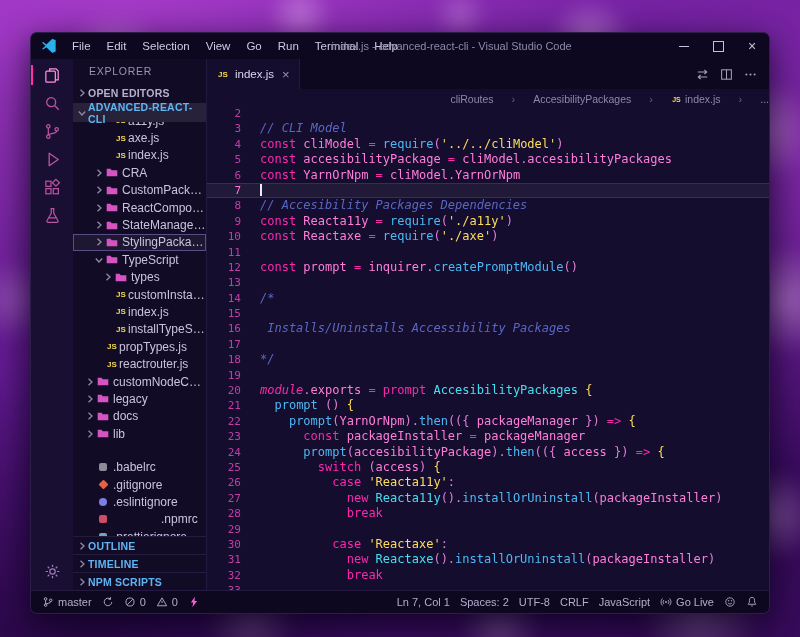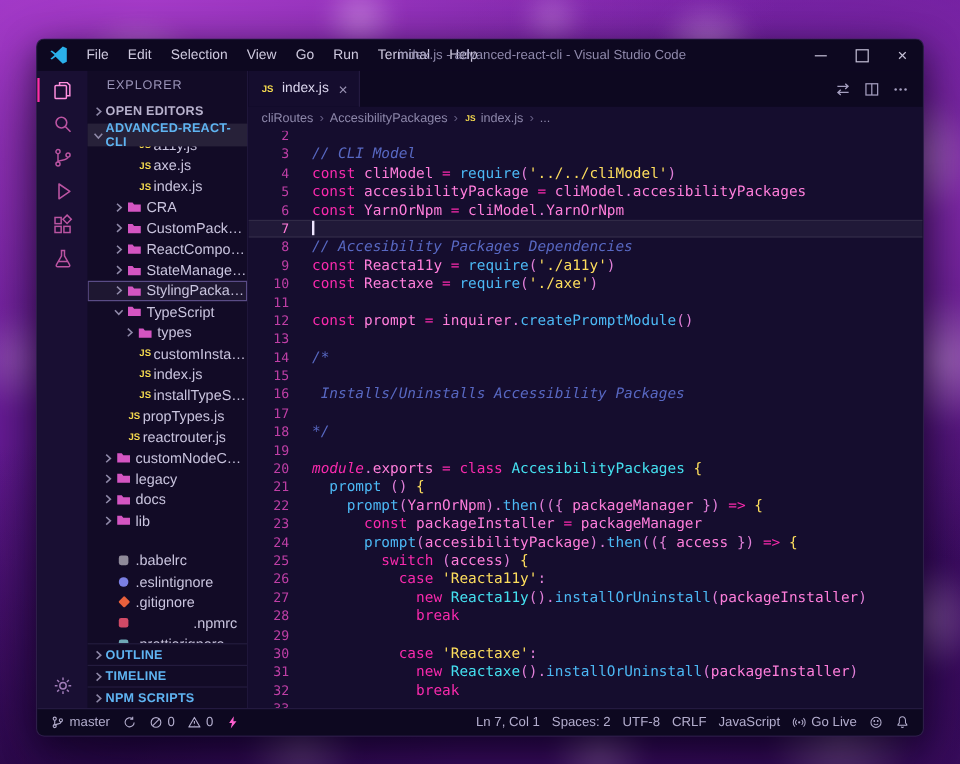--- a/index.html
+++ b/index.html
@@ -72,21 +72,21 @@
   .sb-sec{height:17px;display:flex;align-items:center;border-top:1px solid #241c3e;color:#5fb4f2;font-weight:bold;font-size:10.5px;padding-left:3px;letter-spacing:.02em;}
 
   
   .edcol{flex:1;display:flex;flex-direction:column;min-width:0;background:#150d2e;}
   .tabbar{flex:0 0 30px;background:#0d0820;display:flex;align-items:stretch;}
   .tab{display:flex;align-items:center;gap:5px;padding:0 9px;background:#150d2e;border-right:1px solid #241a40;font-size:11.5px;color:#dcd7ee;}
   .tclose{color:#9a93b4;font-size:13px;margin-left:3px;}
   .tab-actions{margin-left:auto;display:flex;align-items:center;gap:2px;padding-right:8px;color:#a59fc0;}
   .tact{width:22px;height:22px;display:flex;align-items:center;justify-content:center;}
   .tact svg{width:15px;height:15px;}
-  .crumbs{flex:0 0 20px;display:flex;align-items:center;font-size:10.5px;color:#8d87aa;padding-left:11px;gap:5px;}
+  .crumbs{flex:0 0 20px;display:flex;align-items:center;font-size:10.5px;color:#8d87aa;padding-left:11px;gap:18px;justify-content:flex-end;}
   .crumb{display:flex;align-items:center;gap:3px;}
   .bsep{color:#655e84;font-size:11px;}
 
   
   .codewrap{flex:1;overflow:hidden;position:relative;font-family:"DejaVu Sans Mono",monospace;font-size:12px;}
   .code{margin-top:-3px;}
   .crow{display:flex;height:15.4px;line-height:15.4px;white-space:pre;}
   .ln{flex:0 0 34px;text-align:right;color:#bf3fa6;font-size:11px;}
   .lt{padding-left:19px;color:#e5e0f5;}
   .crow.cur{background:rgba(255,255,255,.05);box-shadow:inset 0 1px 0 rgba(255,255,255,.1),inset 0 -1px 0 rgba(255,255,255,.1);}
@@ -423,29 +423,29 @@
             <span class="tlabel">lib</span>
           </div>
           <div class="trow" style="padding-left: 23px; margin-top: 16px;">
             <span class="shpwrap">
               <span class="shp square" style="background:#8f8a99"></span>
             </span>
             <span class="tlabel">.babelrc</span>
           </div>
           <div class="trow" style="padding-left: 23px;">
             <span class="shpwrap">
-              <span class="shp circle" style="background:#7b7fe3"></span>
-            </span>
-            <span class="tlabel">.eslintignore</span>
+              <span class="shp diamond" style="background:#e8603c"></span>
+            </span>
+            <span class="tlabel">.gitignore</span>
           </div>
           <div class="trow" style="padding-left: 23px;">
             <span class="shpwrap">
-              <span class="shp diamond" style="background:#e8603c"></span>
-            </span>
-            <span class="tlabel">.gitignore</span>
+              <span class="shp circle" style="background:#7b7fe3"></span>
+            </span>
+            <span class="tlabel">.eslintignore</span>
           </div>
           <div class="trow" style="padding-left: 23px; gap: 48px;">
             <span class="shpwrap">
               <span class="shp square" style="background:#d14a66"></span>
             </span>
             <span class="tlabel">.npmrc</span>
           </div>
           <div class="trow" style="padding-left: 23px;">
             <span class="shpwrap">
               <span class="shp square" style="background:#6fa8b5"></span>
@@ -553,21 +553,21 @@
             <div class="crow"><span class="ln">10</span><span class="lt"><span class="tk-kw">const </span><span class="tk-var">Reactaxe</span><span class="tk-kw"> = </span><span class="tk-fn">require</span><span class="tk-pun">(</span><span class="tk-str">'./axe'</span><span class="tk-pun">)</span></span></div>
             <div class="crow"><span class="ln">11</span><span class="lt"></span></div>
             <div class="crow"><span class="ln">12</span><span class="lt"><span class="tk-kw">const </span><span class="tk-var">prompt</span><span class="tk-kw"> = </span><span class="tk-var">inquirer</span><span class="tk-pun">.</span><span class="tk-fn">createPromptModule</span><span class="tk-pun">()</span></span></div>
             <div class="crow"><span class="ln">13</span><span class="lt"></span></div>
             <div class="crow"><span class="ln">14</span><span class="lt"><span class="tk-cmt">/*</span></span></div>
             <div class="crow"><span class="ln">15</span><span class="lt"></span></div>
             <div class="crow"><span class="ln">16</span><span class="lt"><span class="tk-cmt"> Installs/Uninstalls Accessibility Packages</span></span></div>
             <div class="crow"><span class="ln">17</span><span class="lt"></span></div>
             <div class="crow"><span class="ln">18</span><span class="lt"><span class="tk-cmt">*/</span></span></div>
             <div class="crow"><span class="ln">19</span><span class="lt"></span></div>
-            <div class="crow"><span class="ln">20</span><span class="lt"><span class="tk-kwi">module</span><span class="tk-pun">.</span><span class="tk-var">exports</span><span class="tk-kw"> = class </span><span class="tk-cls">AccesibilityPackages </span><span class="tk-br">{</span></span></div>
+            <div class="crow"><span class="ln">20</span><span class="lt"><span class="tk-kwi">module</span><span class="tk-pun">.</span><span class="tk-var">exports</span><span class="tk-kw"> = prompt </span><span class="tk-cls">AccesibilityPackages </span><span class="tk-br">{</span></span></div>
             <div class="crow"><span class="ln">21</span><span class="lt"><span class="tk-pln">  </span><span class="tk-fn">prompt</span><span class="tk-pun"> () </span><span class="tk-br">{</span></span></div>
             <div class="crow"><span class="ln">22</span><span class="lt"><span class="tk-pln">    </span><span class="tk-fn">prompt</span><span class="tk-pun">(</span><span class="tk-var">YarnOrNpm</span><span class="tk-pun">).</span><span class="tk-fn">then</span><span class="tk-pun">(({ </span><span class="tk-var">packageManager</span><span class="tk-pun"> }) </span><span class="tk-kw">=&gt; </span><span class="tk-br">{</span></span></div>
             <div class="crow"><span class="ln">23</span><span class="lt"><span class="tk-pln">      </span><span class="tk-kw">const </span><span class="tk-var">packageInstaller</span><span class="tk-kw"> = </span><span class="tk-var">packageManager</span></span></div>
             <div class="crow"><span class="ln">24</span><span class="lt"><span class="tk-pln">      </span><span class="tk-fn">prompt</span><span class="tk-pun">(</span><span class="tk-var">accesibilityPackage</span><span class="tk-pun">).</span><span class="tk-fn">then</span><span class="tk-pun">(({ </span><span class="tk-var">access</span><span class="tk-pun"> }) </span><span class="tk-kw">=&gt; </span><span class="tk-br">{</span></span></div>
             <div class="crow"><span class="ln">25</span><span class="lt"><span class="tk-pln">        </span><span class="tk-kw">switch </span><span class="tk-pun">(</span><span class="tk-var">access</span><span class="tk-pun">) </span><span class="tk-br">{</span></span></div>
             <div class="crow"><span class="ln">26</span><span class="lt"><span class="tk-pln">          </span><span class="tk-kw">case </span><span class="tk-str">'Reacta11y'</span><span class="tk-pun">:</span></span></div>
             <div class="crow"><span class="ln">27</span><span class="lt"><span class="tk-pln">            </span><span class="tk-kw">new </span><span class="tk-cls">Reacta11y</span><span class="tk-pun">().</span><span class="tk-fn">installOrUninstall</span><span class="tk-pun">(</span><span class="tk-var">packageInstaller</span><span class="tk-pun">)</span></span></div>
             <div class="crow"><span class="ln">28</span><span class="lt"><span class="tk-pln">            </span><span class="tk-kw">break</span></span></div>
             <div class="crow"><span class="ln">29</span><span class="lt"></span></div>
             <div class="crow"><span class="ln">30</span><span class="lt"><span class="tk-pln">          </span><span class="tk-kw">case </span><span class="tk-str">'Reactaxe'</span><span class="tk-pun">:</span></span></div>

